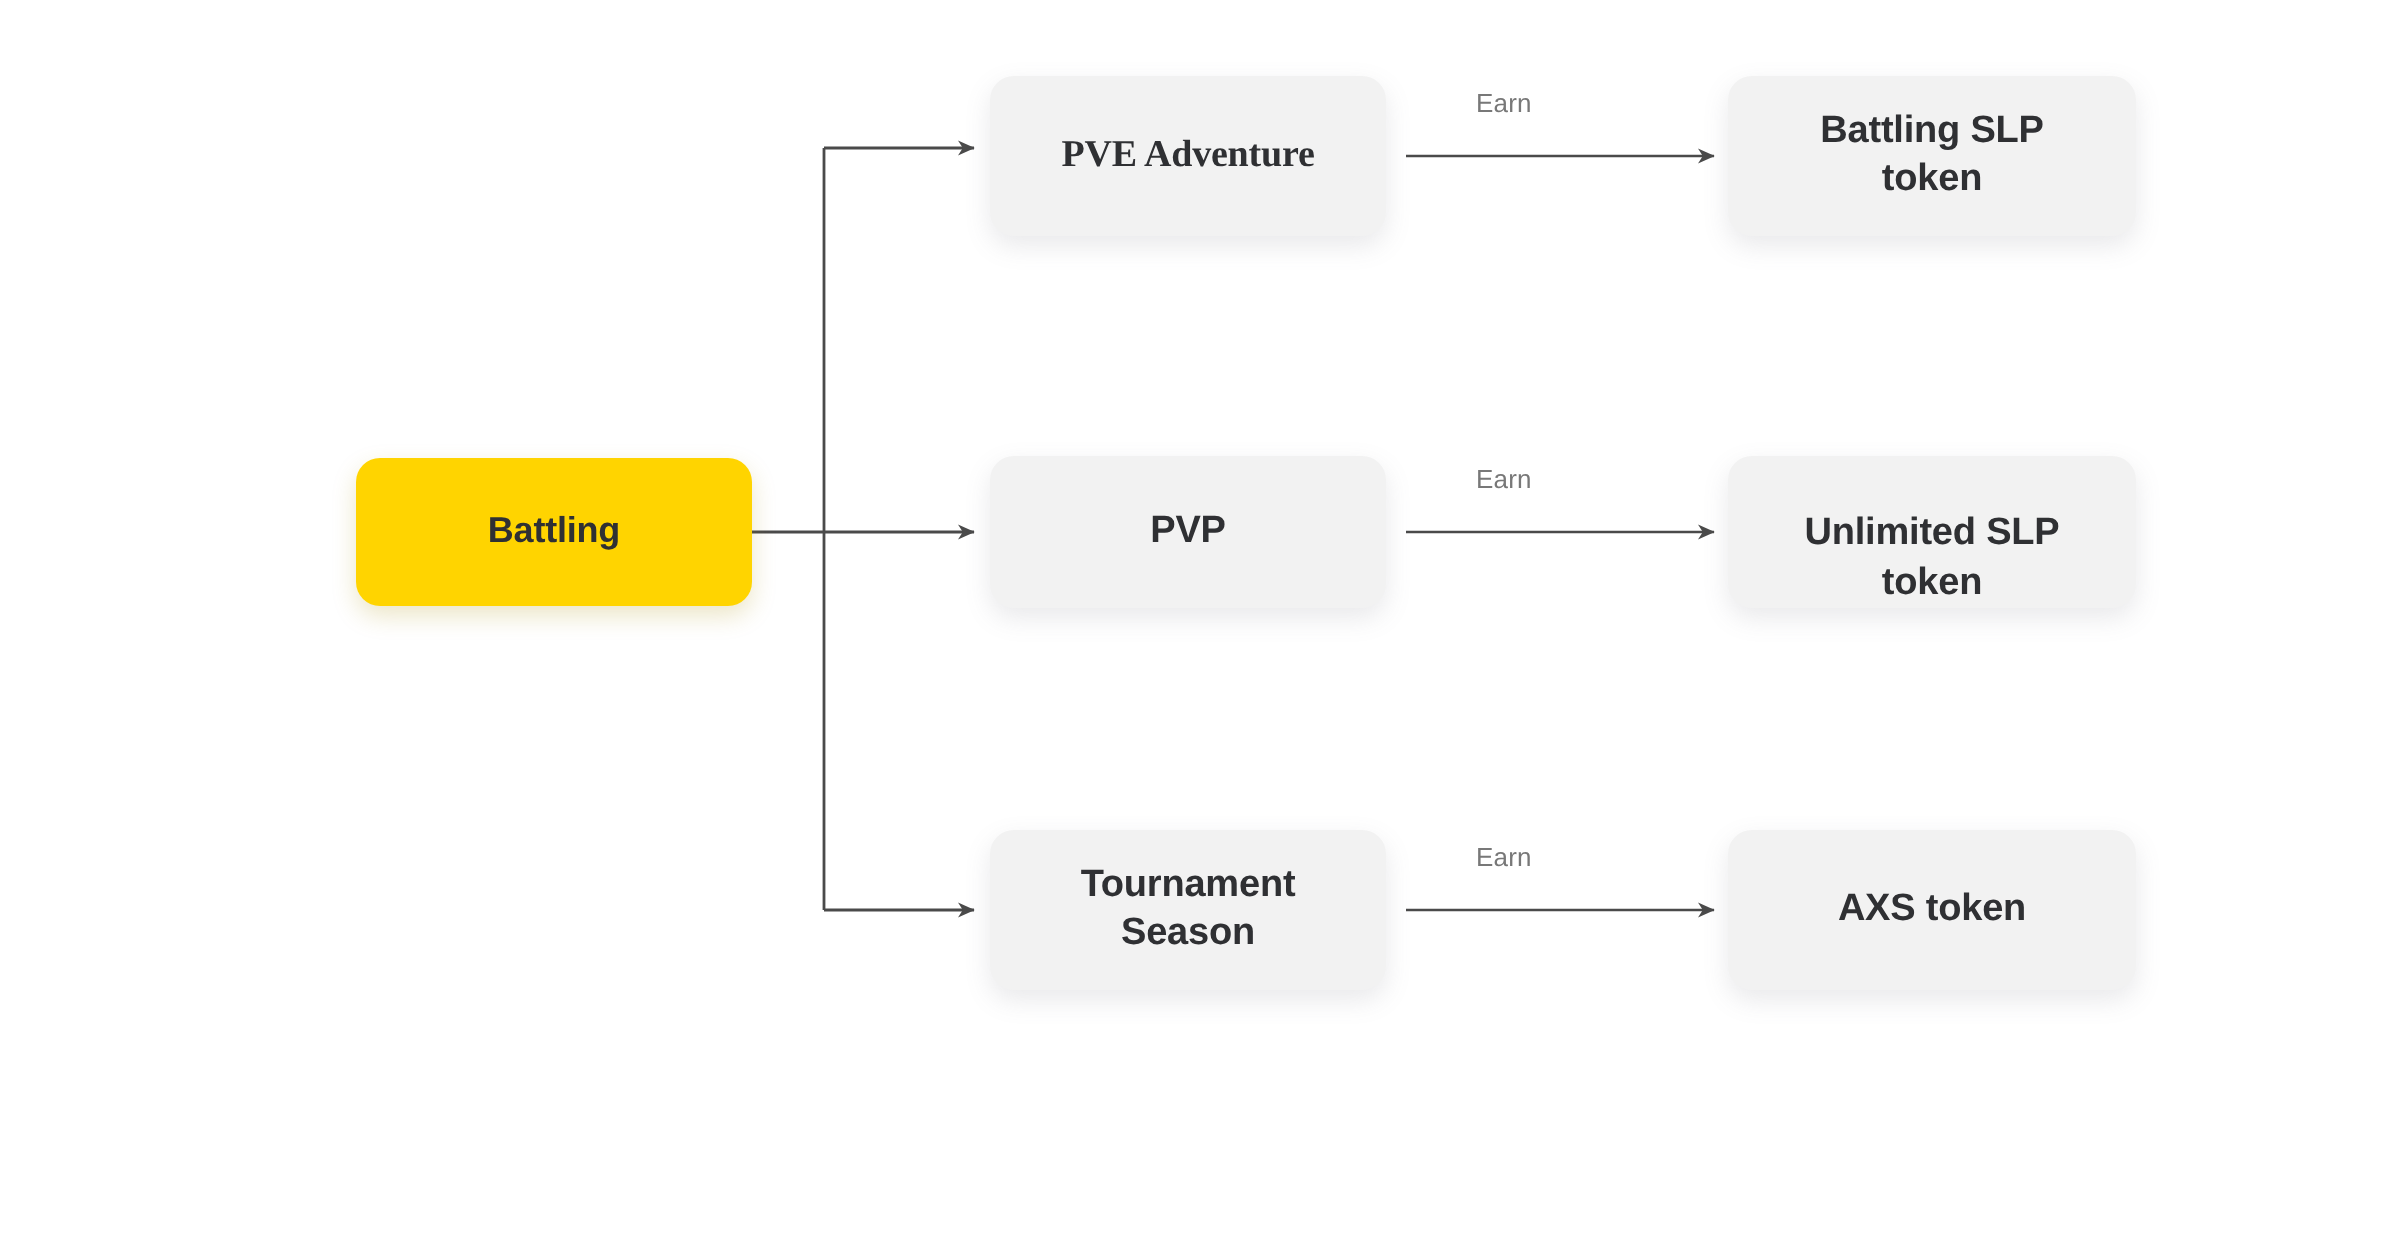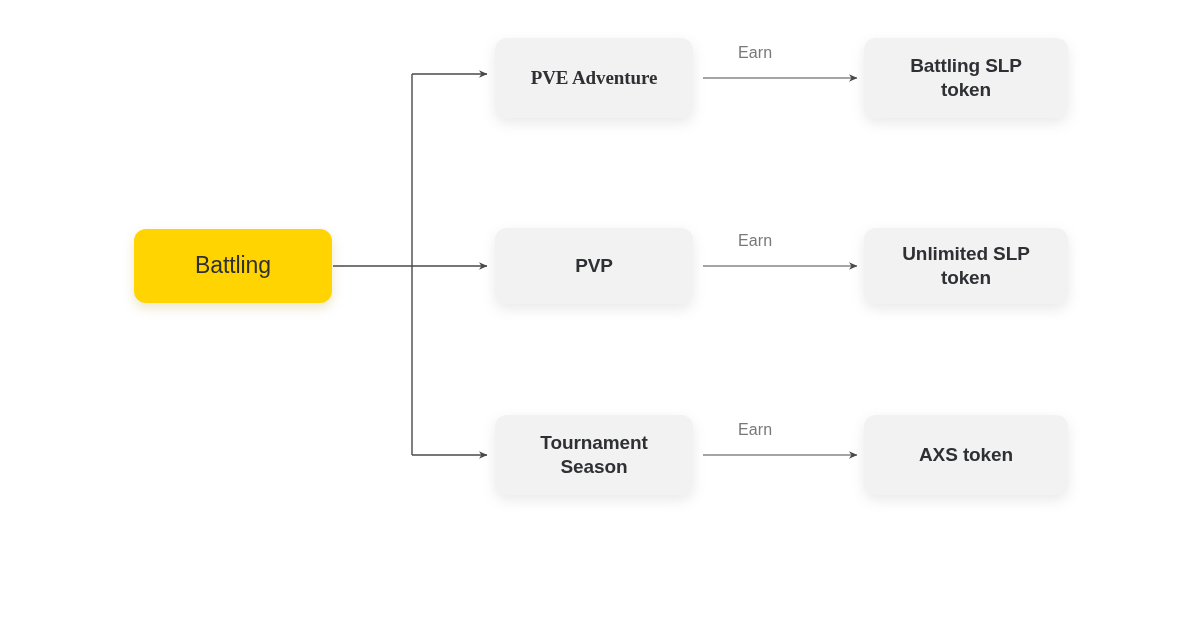--- a/index.html
+++ b/index.html
@@ -31,43 +31,44 @@
     text-align: center;
     border-radius: 12px;
     box-sizing: border-box;
     line-height: 1.28;
     letter-spacing: -0.1px;
   }
 
   .node-root {
     background: #FFD400;
     color: #2f3033;
-    font-size: 23px;
-    font-weight: normal;
+    font-size: 18px;
+    font-weight: bold;
     box-shadow: 0 5px 12px rgba(170,140,0,0.22);
+    margin-left: 44px;
   }
 
   .node-stage, .node-reward {
     background: #f2f2f2;
     color: #2f3033;
     font-size: 19px;
     font-weight: bold;
     box-shadow: 0 5px 13px rgba(120,120,130,0.16);
   }
 
   .node-label {
     display: block;
     padding: 0 12px;
     white-space: pre-line;
   }
 
   
   .edge-label {
     position: absolute;
-    font-size: 16px;
+    font-size: 13px;
     font-weight: normal;
     color: #787878;
     letter-spacing: 0.1px;
     white-space: nowrap;
   }
 
   
   #connectors {
     position: absolute;
     left: 0; top: 0;
@@ -131,21 +132,21 @@
 
   <div class="edge-label" style="left:738px; top:44px;">Earn</div>
   <div class="edge-label" style="left:738px; top:232px;">Earn</div>
   <div class="edge-label" style="left:738px; top:421px;">Earn</div>
 
   <div class="node node-reward" style="left:864px; top:38px; width:204px; height:80px;">
     <span class="node-label">Battling SLP
 token</span>
   </div>
 
-  <div class="node node-reward" style="left:864px; top:228px; width:204px; height:76px;">
+  <div class="node node-reward" style="left:864px; top:228px; width:204px; height:76px;align-items:flex-end;">
     <span class="node-label">Unlimited SLP
 token</span>
   </div>
 
   <div class="node node-reward" style="left:864px; top:415px; width:204px; height:80px;">
     <span class="node-label">AXS token</span>
   </div>
 
   <div class="footer">
 

